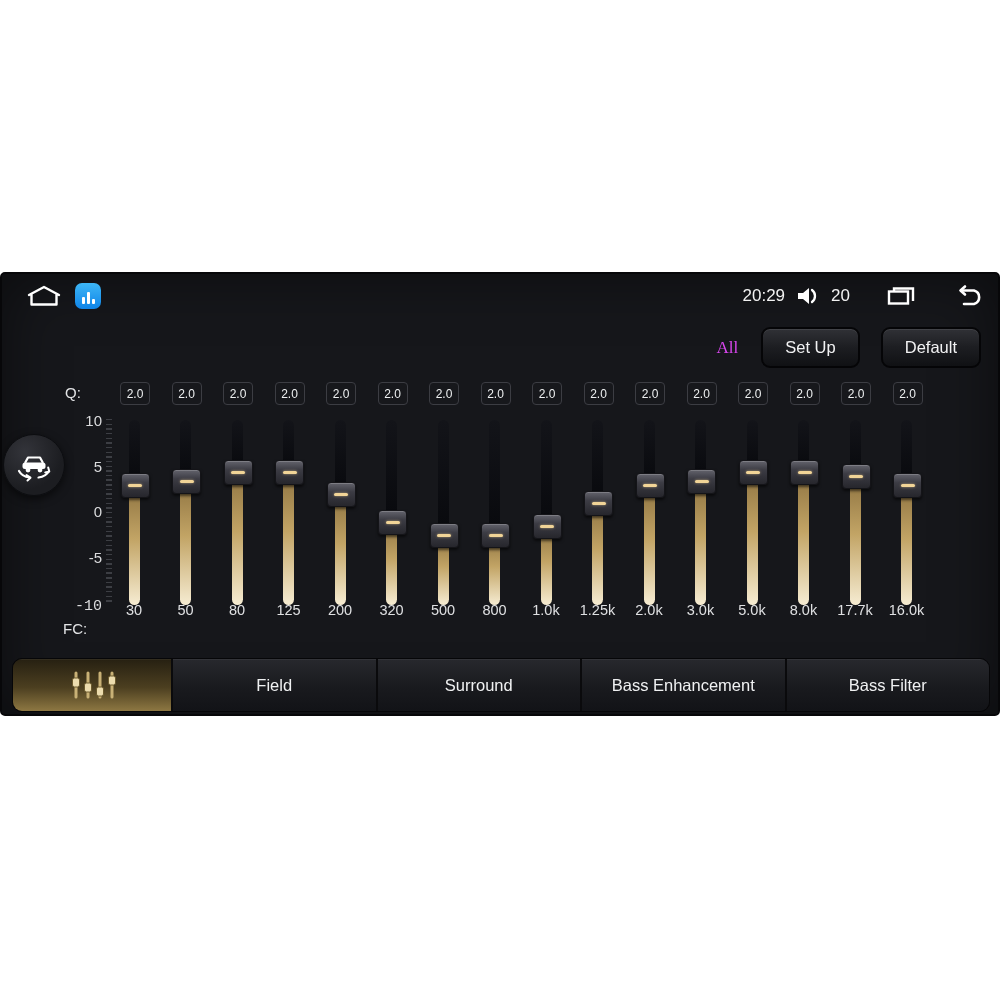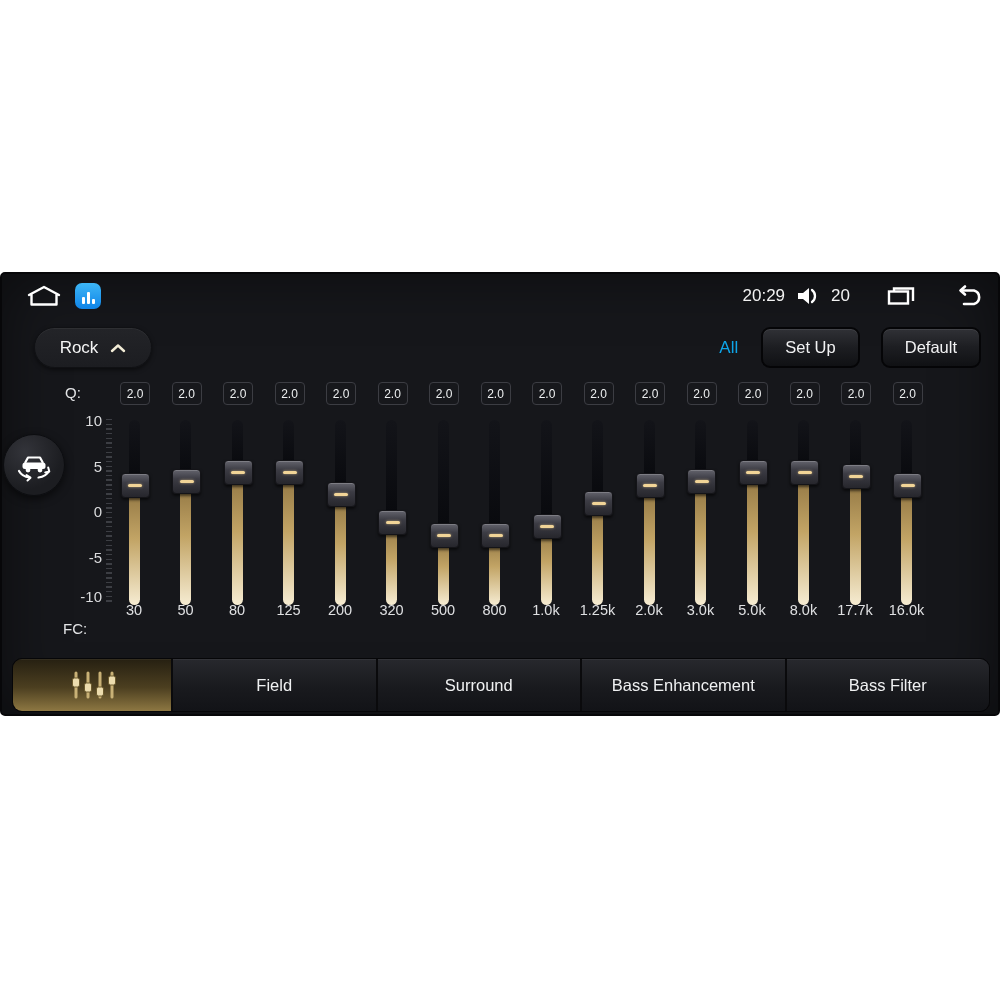--- a/index.html
+++ b/index.html
@@ -24,21 +24,21 @@
     display:flex;align-items:flex-end;justify-content:center;gap:2px;padding-bottom:5px;box-sizing:border-box;}
   .app-ic i{display:block;width:3px;background:#fff;border-radius:1px;}
   .sb-gap{width:14px;}
   
   .preset-pill{position:absolute;left:32px;top:53px;width:118px;height:41px;
     border-radius:21px;background:linear-gradient(180deg,#232428,#1c1d21);
     border:1px solid #101114;box-shadow:inset 0 1px 0 rgba(255,255,255,.05), 0 2px 4px rgba(0,0,0,.5);
     display:flex;align-items:center;justify-content:center;gap:12px;cursor:pointer;}
   .preset-pill span{color:#f4f4f4;font-size:17px;}
   .header-right{position:absolute;right:17px;top:53px;height:41px;display:flex;align-items:center;gap:21px;}
-  .all-label{color:#0ea5e9;font-size:17px;padding-right:2px;cursor:pointer;}
+  .all-label{color:#d946ef;font-size:17px;padding-right:2px;cursor:pointer;font-family:Liberation Serif, serif;}
   .hbtn{height:41px;border-radius:9px;color:#f2f2f3;font-size:16.5px;
     background:linear-gradient(180deg,#303136 0%,#1d1e22 48%,#101114 100%);
     border:2px solid #050507;box-shadow:inset 0 1px 0 rgba(255,255,255,.09);
     padding:0 22px;cursor:pointer;font-family:inherit;}
   
   .row-label{position:absolute;color:#e3e4e6;font-size:15px;}
   .axis-label{position:absolute;width:44px;text-align:right;color:#dadbdd;font-size:15px;line-height:18px;}
   .tick-ruler{position:absolute;left:104px;top:145px;width:6px;height:186px;
     background:repeating-linear-gradient(to bottom,#46484e 0px,#46484e 1.4px,transparent 1.4px,transparent 4.65px);
     opacity:.8;}
@@ -97,41 +97,35 @@
         <rect x="3" y="7.5" width="19" height="12" fill="none" stroke="#ffffff" stroke-width="2.4"></rect>
       </svg>
       <span class="sb-gap"></span>
       <svg width="32" height="24" viewBox="0 0 32 24">
         <path d="M9 6.5 H22 A 7 7 0 0 1 22 20 H12" fill="none" stroke="#ffffff" stroke-width="2.6" stroke-linecap="round"></path>
         <path d="M13 2.5 L8.5 6.5 L13 10.5" fill="none" stroke="#ffffff" stroke-width="2.6" stroke-linecap="round" stroke-linejoin="round"></path>
       </svg>
     </div>
   </div>
 
-  <button class="preset-pill">
-    <span>Rock</span>
-    <svg width="16" height="10" viewBox="0 0 16 10">
-      <path d="M2 8 L8 2.5 L14 8" fill="none" stroke="#f2ecd6" stroke-width="2.4" stroke-linecap="round" stroke-linejoin="round"></path>
-    </svg>
-  </button>
   <div class="header-right">
     <span class="all-label">All</span>
     <button class="hbtn">Set Up</button>
     <button class="hbtn">Default</button>
   </div>
 
   <span class="row-label" style="left:63px;top:110px;">Q:</span>
   <span class="row-label" style="left:61px;top:346px;">FC:</span>
   <div class="tick-ruler"></div>
   <div id="axis">
       <div class="axis-label" style="left: 56px; top: 138px;">10</div>
       <div class="axis-label" style="left: 56px; top: 183.5px;">5</div>
       <div class="axis-label" style="left: 56px; top: 229px;">0</div>
       <div class="axis-label" style="left: 56px; top: 274.5px;">-5</div>
-      <div class="axis-label" style="left: 56px; top: 314px;">-10</div>
+      <div class="axis-label" style="left: 56px; top: 324px; font-family: Liberation Mono, monospace;">-10</div>
     </div>
   <div id="bands">
       <div class="qbox" style="left: 118px;">2.0</div>
       <div class="track-dark" style="left: 126.5px; top: 146px; height: 64.7px;"></div>
       <div class="track-gold" style="left: 126.5px; top: 210.7px; height: 120.3px;"></div>
       <div class="handle" style="left: 118.5px; top: 199.2px;">
         <i></i>
       </div>
       <div class="fc-val" style="left: 102px;">30</div>
       <div class="qbox" style="left: 169.5px;">2.0</div>

